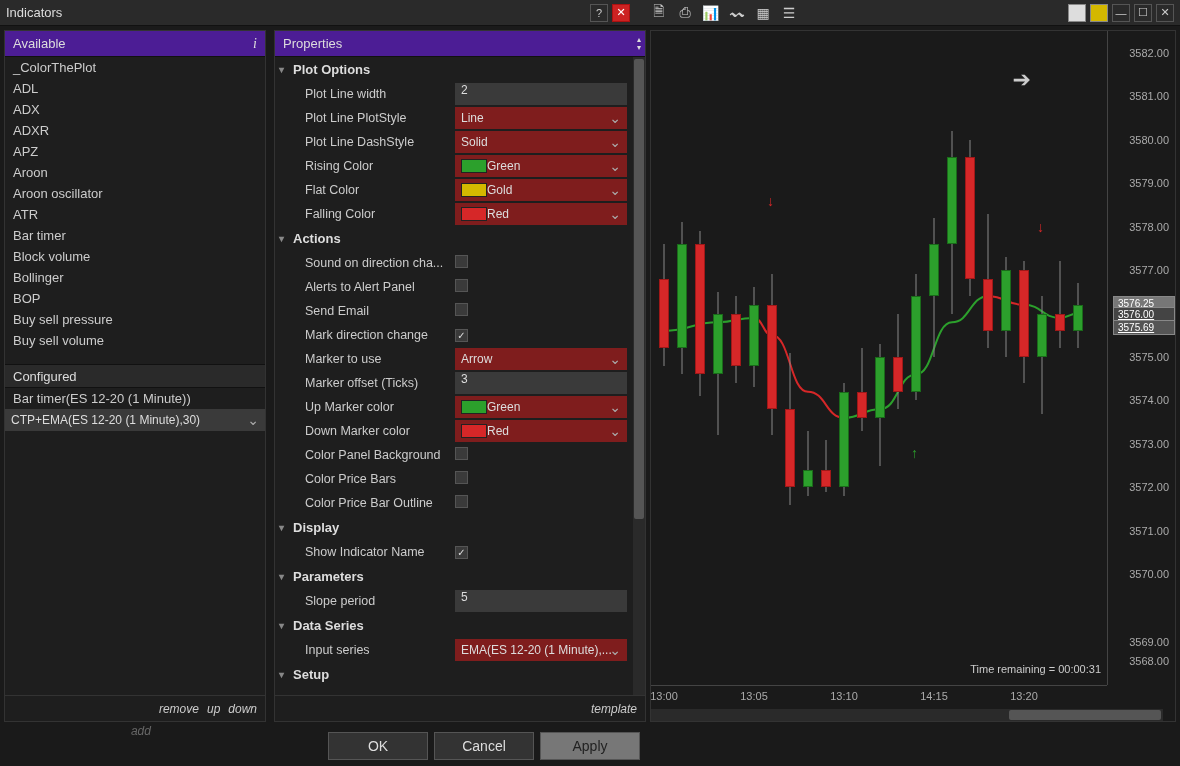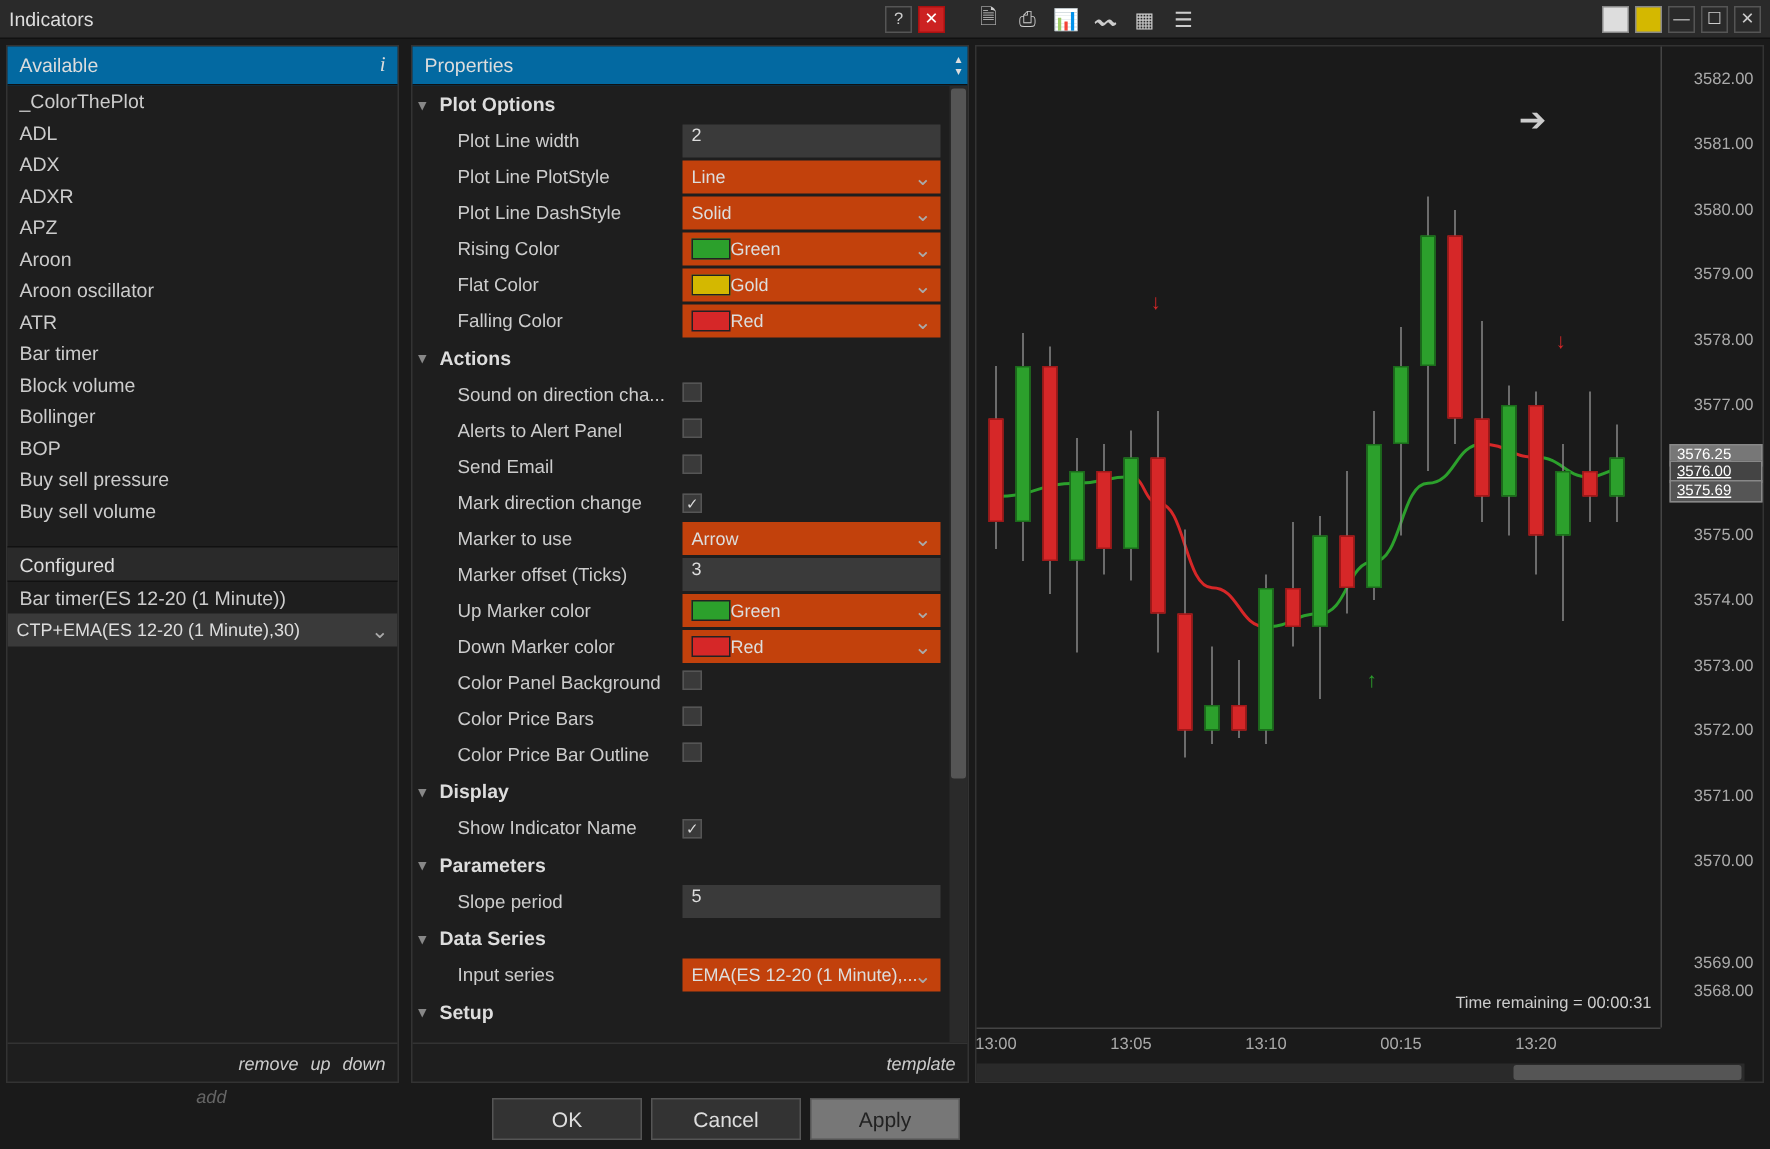--- a/index.html
+++ b/index.html
@@ -15,21 +15,21 @@
 .titlebar .tb-icons span.nb { border: none; width: 22px; font-size: 14px; }
 .titlebar .tb-icons span.sq-white { background: #ddd; border-color: #888; }
 .titlebar .tb-icons span.sq-yellow { background: #d4b800; border-color: #888; }
 
 .main { display: flex; height: 700px; }
 .col { border: 1px solid #333; margin: 4px; background: #1e1e1e; display: flex; flex-direction: column; }
 .col.available { width: 262px; }
 .col.properties { width: 372px; }
 .col.chart { flex: 1; margin: 4px 4px 4px 0; position: relative; background: #1a1a1a; border: 1px solid #333; }
 
-.panel-header { height: 26px; background: #0369a1; display: flex; align-items: center; padding: 12px 8px; border-bottom: 1px solid #111; font-size: 13px; color: #ddd; position: relative; }
+.panel-header { height: 26px; background: #4c1d95; display: flex; align-items: center; padding: 12px 8px; border-bottom: 1px solid #111; font-size: 13px; color: #ddd; position: relative; }
 .panel-header .info { position: absolute; right: 8px; font-style: italic; font-family: serif; font-size: 14px; cursor: pointer; }
 .panel-header .updown { position: absolute; right: 4px; display: flex; flex-direction: column; font-size: 8px; line-height: 8px; cursor: pointer; }
 
 .list { overflow-y: auto; flex: 1; }
 .list-item { padding: 3px 8px; color: #ccc; cursor: pointer; font-size: 13px; }
 .list-item.sel { background: #3a3a3a; }
 
 .sub-header { height: 24px; background: #2a2a2a; display: flex; align-items: center; padding: 0 8px; border-top: 1px solid #111; border-bottom: 1px solid #111; font-size: 13px; color: #ddd; }
 
 .col-footer { height: 26px; border-top: 1px solid #333; display: flex; align-items: center; justify-content: flex-end; padding: 0 8px; gap: 8px; font-style: italic; }
@@ -37,21 +37,21 @@
 .col-footer span.dis { color: #666; margin-top: 44px; }
 
 .props { overflow-y: auto; flex: 1; position: relative; }
 .props-inner { padding-right: 12px; }
 .group-head { display: flex; align-items: center; padding: 5px 8px 5px 18px; font-weight: bold; color: #ddd; cursor: pointer; font-size: 13px; position: relative; }
 .group-head::before { content: "▾"; position: absolute; left: 4px; font-size: 10px; color: #888; }
 .prop-row { display: flex; align-items: center; height: 24px; padding-left: 30px; }
 .prop-label { flex: 0 0 150px; color: #ccc; font-size: 12.5px; white-space: nowrap; overflow: hidden; text-overflow: ellipsis; }
 .prop-val { flex: 1; padding-right: 6px; }
 .inp { width: 100%; height: 22px; background: #3a3a3a; border: none; color: #ddd; padding: 0 6px; font-size: 12px; }
-.sel { width: 100%; height: 22px; background: #c2410c; border: none; color: #ddd; padding: 0 6px; font-size: 12px; display: flex; align-items: center; position: relative; cursor: pointer; }
+.sel { width: 100%; height: 22px; background: #7f1d1d; border: none; color: #ddd; padding: 0 6px; font-size: 12px; display: flex; align-items: center; position: relative; cursor: pointer; }
 .sel::after { content: "⌄"; position: absolute; right: 6px; font-size: 14px; line-height: 10px; color: #aaa; }
 .swatch { width: 26px; height: 14px; border: 1px solid #222; }
 .chk { width: 13px; height: 13px; background: #3a3a3a; border: 1px solid #555; display: inline-flex; align-items: center; justify-content: center; font-size: 10px; color: #ddd; cursor: pointer; }
 
 .scrollbar-fake { position: absolute; right: 0; top: 0; bottom: 0; width: 12px; background: #2a2a2a; }
 .scrollbar-thumb { position: absolute; right: 1px; width: 10px; background: #555; border-radius: 2px; }
 
 .footer-btns { height: 40px; display: flex; align-items: center; justify-content: flex-end; padding-right: 540px; gap: 6px; background: #1a1a1a; }
 .btn { width: 100px; height: 28px; background: #333; border: 1px solid #555; color: #ddd; font-size: 14px; cursor: pointer; display: inline-flex; align-items: center; justify-content: center; }
 .btn.apply { background: #777; color: #222; }
@@ -419,21 +419,21 @@
         <div class="price-tick" style="top: 65.2px;">3581.00</div>
         <div class="price-tick" style="top: 21.7333px;">3582.00</div>
         <div class="price-flag" style="top: 264.667px; background: rgb(119, 119, 119);">3576.25</div>
         <div class="price-flag" style="top: 275.533px; background: rgb(68, 68, 68);">3576.00</div>
         <div class="price-flag" style="top: 289.008px; background: rgb(85, 85, 85);">3575.69</div>
       </div>
     <div class="time-axis" id="time-axis">
         <div class="time-tick" style="left: 13px;">13:00</div>
         <div class="time-tick" style="left: 103px;">13:05</div>
         <div class="time-tick" style="left: 193px;">13:10</div>
-        <div class="time-tick" style="left: 283px;">00:15</div>
+        <div class="time-tick" style="left: 283px;">14:15</div>
         <div class="time-tick" style="left: 373px;">13:20</div>
       </div>
     <div class="ts-label">Time remaining = 00:00:31</div>
     <div class="chart-scroll-h">
       <div class="cth" style="left:70%;right:2px"></div>
     </div>
   </div>
 </div>
 
 <div class="footer-btns">

